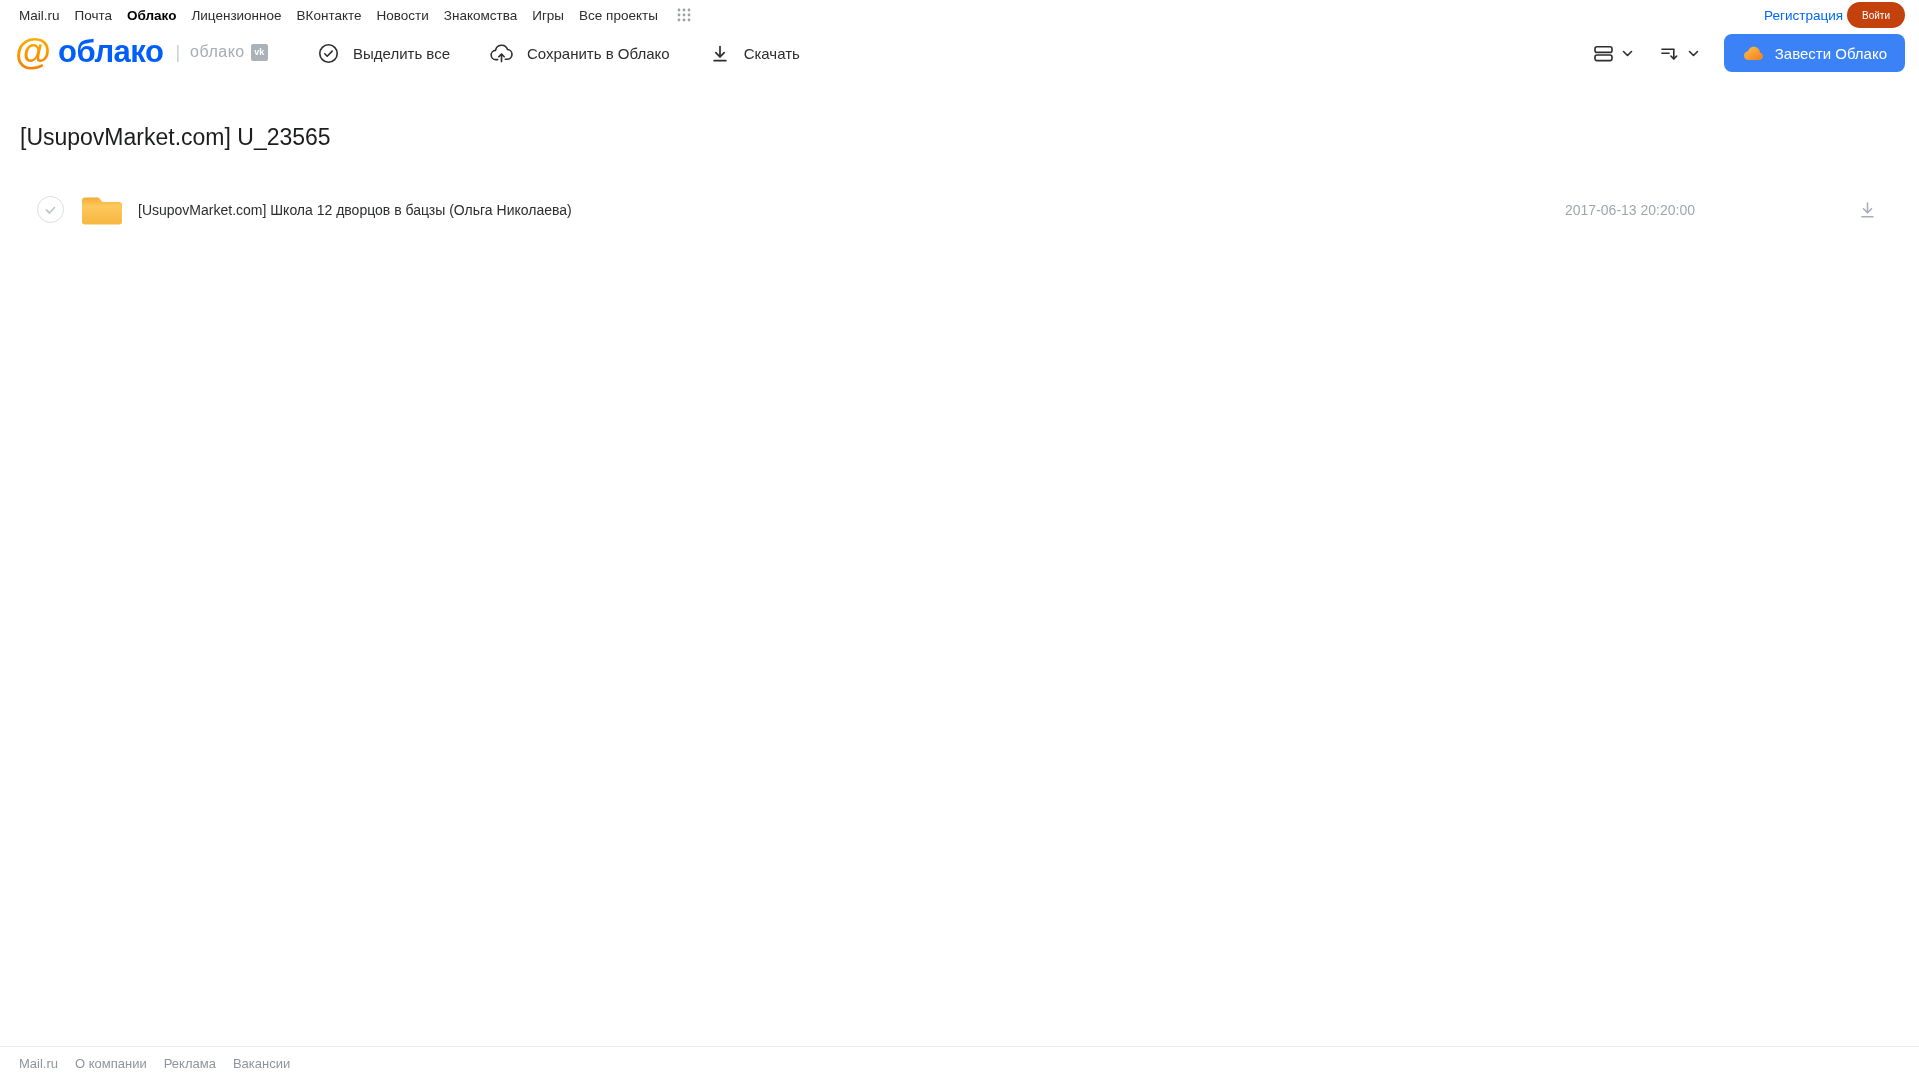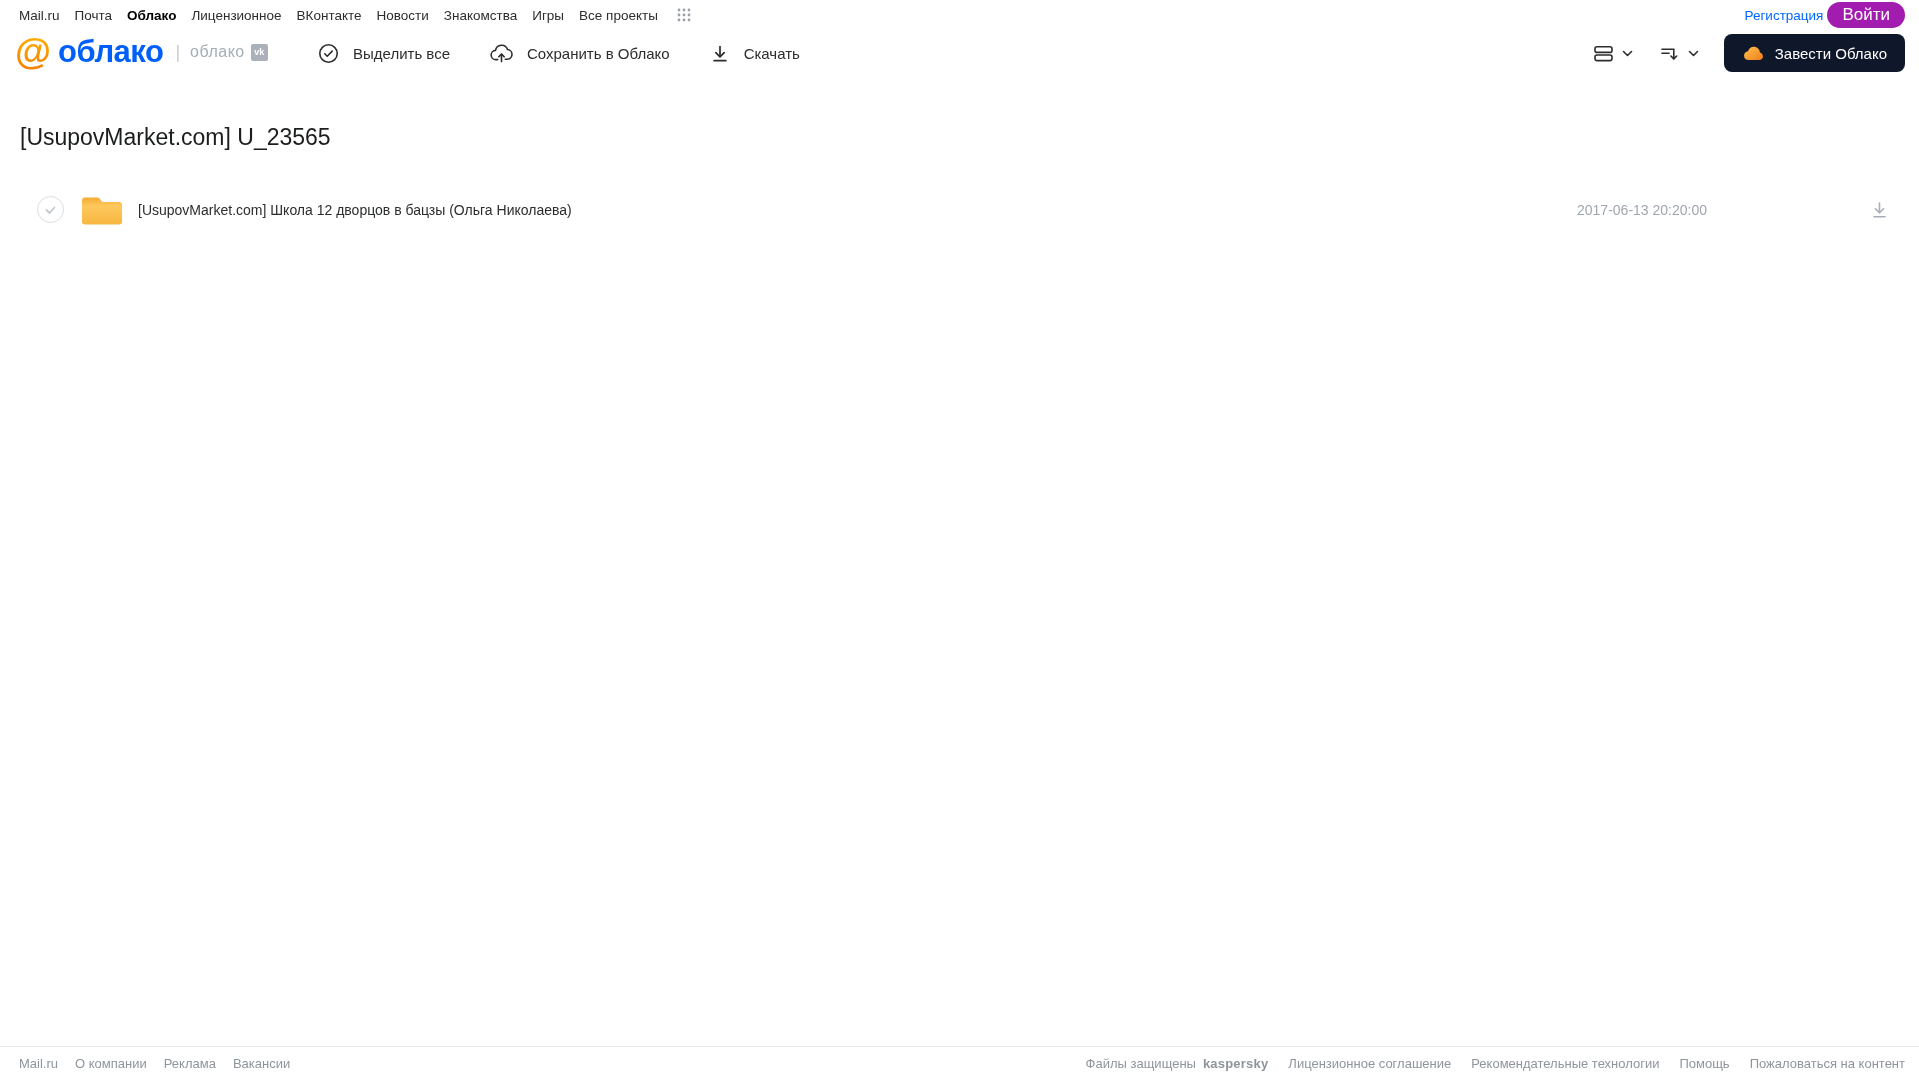--- a/index.html
+++ b/index.html
@@ -9,22 +9,22 @@
 
   
   .topnav { position: absolute; top: 0; left: 0; right: 0; height: 30px;
     display: flex; align-items: center; padding: 0 14px 0 19px; }
   .topnav-links { display: flex; align-items: center; gap: 15px; }
   .topnav-links a { font-size: 13.5px; color: #2c2d2e; text-decoration: none; cursor: pointer; }
   .topnav-links a.active { font-weight: 700; color: #000; }
   .grid-icon { display: inline-flex; margin-left: 4px; cursor: pointer; color: #9aa0a6; }
   .topnav-right { margin-left: auto; display: flex; align-items: center; gap: 4px; }
   .reg-link { font-size: 13.5px; color: #0066ff; text-decoration: none; cursor: pointer; }
-  .login-btn { background: #a21caf; color: #fff; border: none; border-radius: 14px;
-    height: 26px; padding: 0 15px; font-size: 17px; font-family: inherit; cursor: pointer; }
+  .login-btn { background: #c2410c; color: #fff; border: none; border-radius: 14px;
+    height: 26px; padding: 0 15px; font-size: 10px; font-family: inherit; cursor: pointer; }
 
   
   .header { position: absolute; top: 30px; left: 0; right: 0; height: 46px; }
   .logo { position: absolute; left: 15px; top: 2px; display: flex; align-items: center; cursor: pointer; }
   .logo-at { font-size: 37px; font-weight: 700; line-height: 40px;
     background: linear-gradient(180deg, #ffb400 0%, #f47c00 100%);
     -webkit-background-clip: text; background-clip: text; color: transparent; }
   .logo-name { font-size: 31px; font-weight: 700; color: #005ff9; letter-spacing: -0.5px;
     margin-left: 7px; line-height: 40px; }
   .logo-sep { color: #c9ced4; font-size: 18px; margin: 0 10px 0 12px; font-weight: 300; }
@@ -35,29 +35,29 @@
 
   .toolbar { position: absolute; left: 318px; top: 0; height: 46px;
     display: flex; align-items: center; gap: 40px; }
   .tool { display: flex; align-items: center; gap: 14px; cursor: pointer; color: #2c2d2e; }
   .tool span { font-size: 15px; }
   .tool svg { display: block; }
 
   .header-right { position: absolute; right: 14px; top: 0; height: 46px;
     display: flex; align-items: center; gap: 24px; }
   .icon-group { display: flex; align-items: center; gap: 6px; cursor: pointer; color: #2c2d2e; }
-  .new-cloud-btn { display: flex; align-items: center; gap: 10px; background: #0f172a;
+  .new-cloud-btn { display: flex; align-items: center; gap: 10px; background: #3b82f6;
     border: none; border-radius: 8px; height: 38px; padding: 0 18px; cursor: pointer; }
   .new-cloud-btn span { color: #fff; font-size: 15px; font-family: inherit; }
 
   
   .page-title { position: absolute; left: 20px; top: 124px; font-size: 23px;
     font-weight: 400; color: #1c1d1e; }
 
-  .file-row { position: absolute; left: 0; right: 0; top: 192px; height: 36px; cursor: pointer; }
+  .file-row { position: absolute; left: 0; right: 12px; top: 192px; height: 36px; cursor: pointer; }
   .row-check { position: absolute; left: 37px; top: 4px; width: 27px; height: 27px;
     border: 1.5px solid #dadde2; border-radius: 50%; display: flex; align-items: center;
     justify-content: center; color: #c3c8cf; background: #fff; cursor: pointer; }
   .row-folder { position: absolute; left: 80px; top: 2px; }
   .row-name { position: absolute; left: 138px; top: 10px; font-size: 14px; color: #2c2d2e;
     text-decoration: none; cursor: pointer; }
   .row-date { position: absolute; right: 212px; top: 10px; font-size: 14px; color: #a0a6ae; }
   .row-download { position: absolute; right: 30px; top: 8px; color: #a8aeb6; cursor: pointer; }
 
   
@@ -212,25 +212,15 @@
     </span>
   </div>
 
   <footer class="footer">
     <div class="footer-left">
       <a>Mail.ru</a>
       <a>О компании</a>
       <a>Реклама</a>
       <a>Вакансии</a>
     </div>
-    <div class="footer-right">
-      <span class="kasp-wrap">
-        <span class="kasp-label">Файлы защищены</span>
-        <a class="kasp-logo">kaspersky</a>
-      </span>
-      <a>Лицензионное соглашение</a>
-      <a>Рекомендательные технологии</a>
-      <a>Помощь</a>
-      <a>Пожаловаться на контент</a>
-    </div>
   </footer>
 
 </div>
 
 </body></html>

